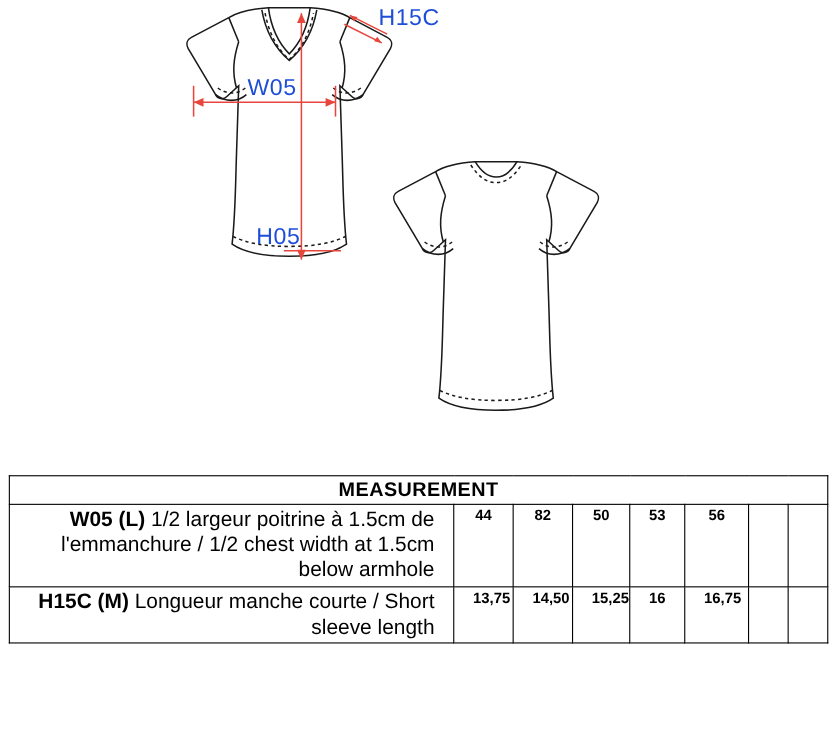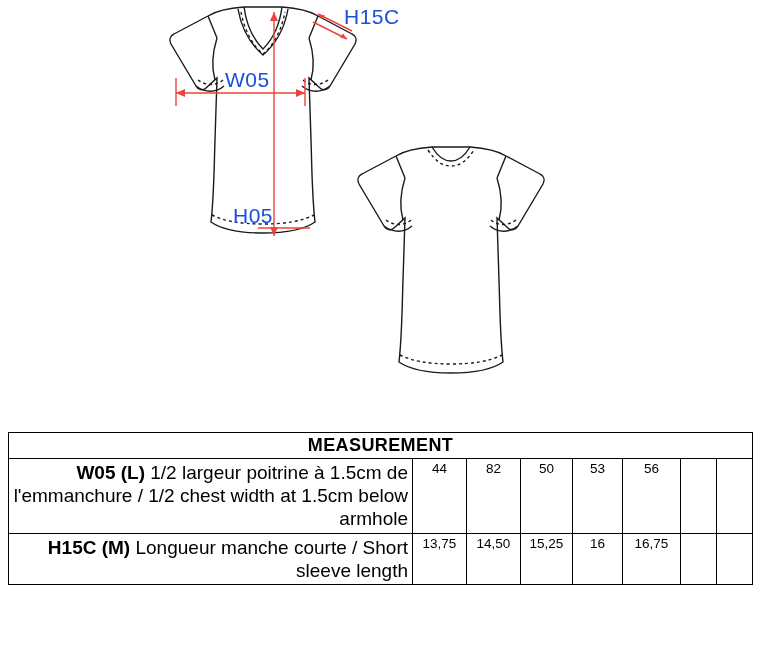--- a/index.html
+++ b/index.html
@@ -51,21 +51,21 @@
   table.meas {
     border-collapse: collapse;
     width: 744px;
     table-layout: fixed;
     font-family: "Liberation Sans", sans-serif;
   }
   table.meas, table.meas th, table.meas td {
     border: 1.6px solid #000;
   }
   table.meas th, table.meas td {
-    padding: 2px 4px;
+    padding: 2px 17px;
     vertical-align: top;
   }
   .title-cell {
     text-align: center;
     font-size: 18px;
     font-weight: bold;
     letter-spacing: 0.4px;
     padding: 3px 0 4px 0;
   }
   .desc-head {
@@ -85,21 +85,21 @@
   td.desc {
     font-size: 19px;
     line-height: 1.22;
     text-align: right;
     padding: 4px 4px 5px 4px;
   }
   td.desc b { font-weight: bold; }
   td.val {
     text-align: center;
     font-size: 13.5px;
-    font-weight: normal;
+    font-weight: bold;
     padding-top: 5px;
   }
   td.blank { }
 </style>
 </head>
 <body>
 
 <div id="illustration">
 
   <svg width="760" height="430" viewBox="0 0 760 430" xmlns="http://www.w3.org/2000/svg">

